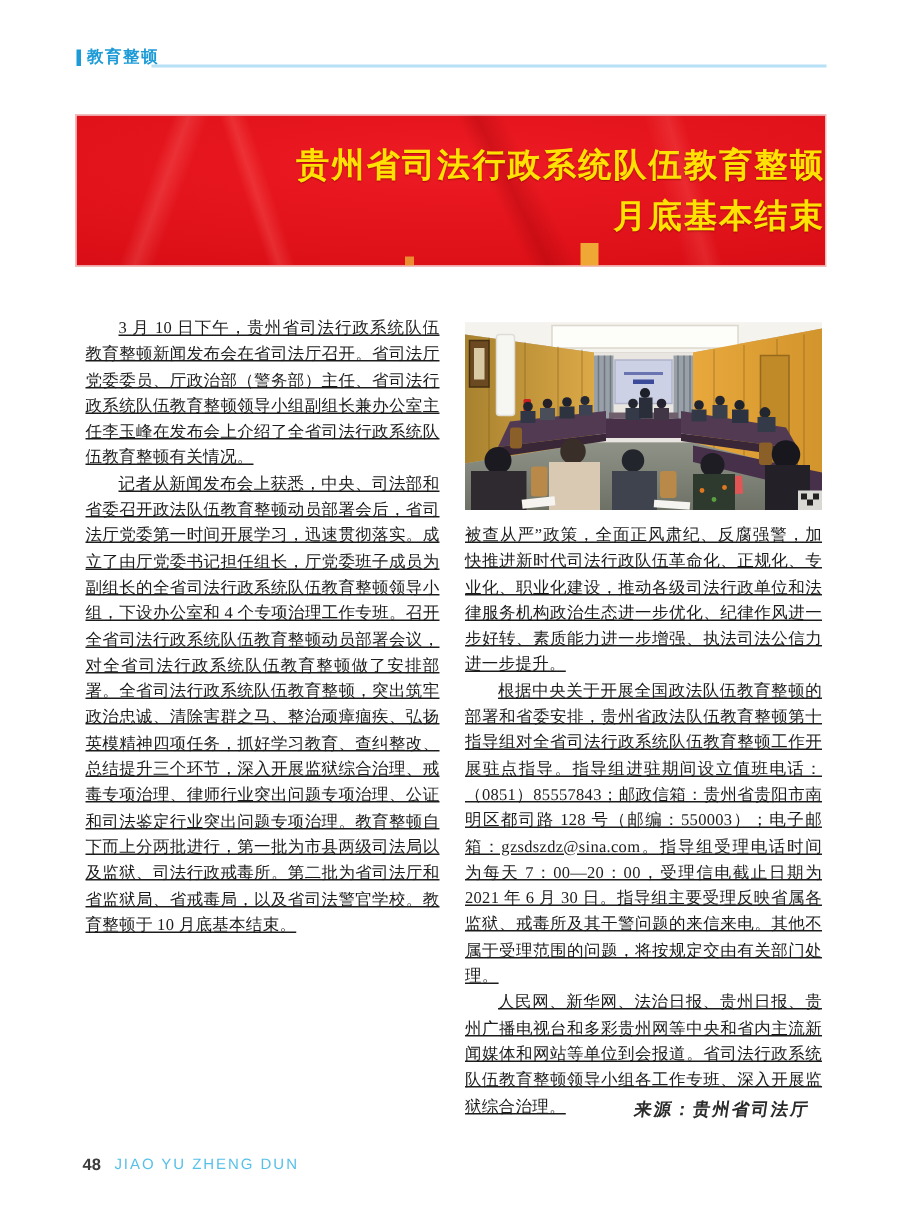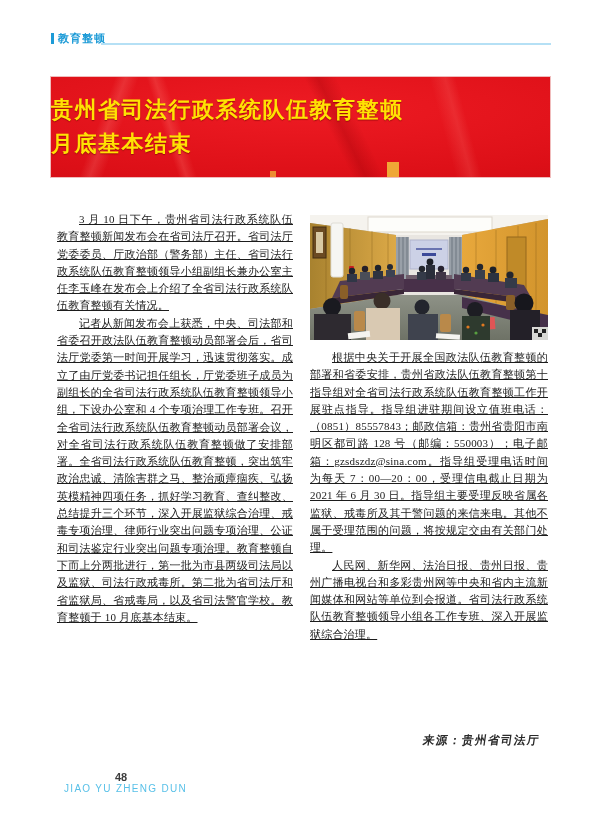--- a/index.html
+++ b/index.html
@@ -15,21 +15,21 @@
 
   
   .banner{position:absolute;left:50px;top:76px;width:501px;height:102px;
     background:
       linear-gradient(72deg, transparent 24%, rgba(255,130,120,.25) 25.5%, transparent 27.5%),
       linear-gradient(110deg, transparent 12%, rgba(255,160,150,.20) 14%, transparent 16.5%),
       linear-gradient(64deg, transparent 55%, rgba(150,0,6,.30) 57.5%, transparent 61%),
       linear-gradient(255deg, transparent 18%, rgba(255,140,130,.18) 20%, transparent 23%),
       radial-gradient(140% 130% at 50% 32%, #ee1b23 0%, #dc0f17 55%, #c00a10 100%);
     border:1px solid #f0bcbc;box-sizing:border-box;
-    display:flex;flex-direction:column;justify-content:center;align-items:flex-start;}
+    display:flex;flex-direction:column;justify-content:center;align-items:flex-end;}
   .banner-line{font:bold 22px/34px "Liberation Sans",sans-serif;color:#ffe203;
     letter-spacing:1.5px;text-shadow:0 1px 1px rgba(110,0,0,.55);}
   .banner-deco1{position:absolute;left:336px;bottom:0;width:12px;height:15px;background:#f2c23c;opacity:.85;}
   .banner-deco2{position:absolute;left:219px;bottom:0;width:6px;height:6px;background:#f2c23c;opacity:.7;}
 
   
   .col{position:absolute;font:11px/17.3px "Liberation Serif",serif;color:#1c1c1c;
     text-align:justify;letter-spacing:0.2px;}
   .col p{margin:0;text-indent:2em;text-decoration:underline;}
   .col p.no-indent{text-indent:0;}
@@ -39,21 +39,21 @@
   
   .photo{position:absolute;left:310px;top:215px;width:238px;height:125px;overflow:hidden;}
   .photo svg{display:block;}
 
   
   .source{position:absolute;left:300px;top:733px;width:240px;text-align:right;
     font:bold 11.5px/14px "Liberation Serif",serif;color:#2a2a2a;
     letter-spacing:1.5px;transform:skewX(-8deg);}
 
   
-  .footer{position:absolute;left:55px;top:771px;display:flex;align-items:center;flex-direction:column;}
+  .footer{position:absolute;left:55px;top:771px;display:flex;align-items:flex-start;}
   .page-num{font:bold 11px/12px "Liberation Sans",sans-serif;color:#3c3c3c;}
   .journal{font:10px/12px "Liberation Sans",sans-serif;color:#58c0e8;letter-spacing:1.3px;margin-left:9px;}
 </style>
 </head>
 <body>
 
 <div class="page">
 
   <div class="section-tag-wrap">
     <span class="tag-bar"></span>
@@ -191,20 +191,21 @@
         <rect x="224" y="114" width="4" height="4" fill="#222"></rect>
           <rect x="232" y="114" width="4" height="4" fill="#222"></rect>
           <rect x="228" y="118" width="4" height="4" fill="#222"></rect>
         <rect x="38" y="117" width="22" height="6" fill="#f5f4f0" transform="rotate(-6 49 120)"></rect>
         <rect x="126" y="119" width="24" height="5" fill="#f5f4f0" transform="rotate(4 138 121)"></rect>
       </g>
     </svg>
   </div>
 
   <div class="col col-right">
+    <p class="no-indent">被查从严”政策，全面正风肃纪、反腐强警，加快推进新时代司法行政队伍革命化、正规化、专业化、职业化建设，推动各级司法行政单位和法律服务机构政治生态进一步优化、纪律作风进一步好转、素质能力进一步增强、执法司法公信力进一步提升。</p>
     <p>根据中央关于开展全国政法队伍教育整顿的部署和省委安排，贵州省政法队伍教育整顿第十指导组对全省司法行政系统队伍教育整顿工作开展驻点指导。指导组进驻期间设立值班电话：（0851）85557843；邮政信箱：贵州省贵阳市南明区都司路 128 号（邮编：550003）；电子邮箱：gzsdszdz@sina.com。指导组受理电话时间为每天 7：00—20：00，受理信电截止日期为 2021 年 6 月 30 日。指导组主要受理反映省属各监狱、戒毒所及其干警问题的来信来电。其他不属于受理范围的问题，将按规定交由有关部门处理。</p>
     <p>人民网、新华网、法治日报、贵州日报、贵州广播电视台和多彩贵州网等中央和省内主流新闻媒体和网站等单位到会报道。省司法行政系统队伍教育整顿领导小组各工作专班、深入开展监狱综合治理。</p>
   </div>
 
   <div class="source">来源：贵州省司法厅</div>
 
   <div class="footer">
     <span class="page-num">48</span>
     <span class="journal">JIAO YU ZHENG DUN</span>
   </div>

